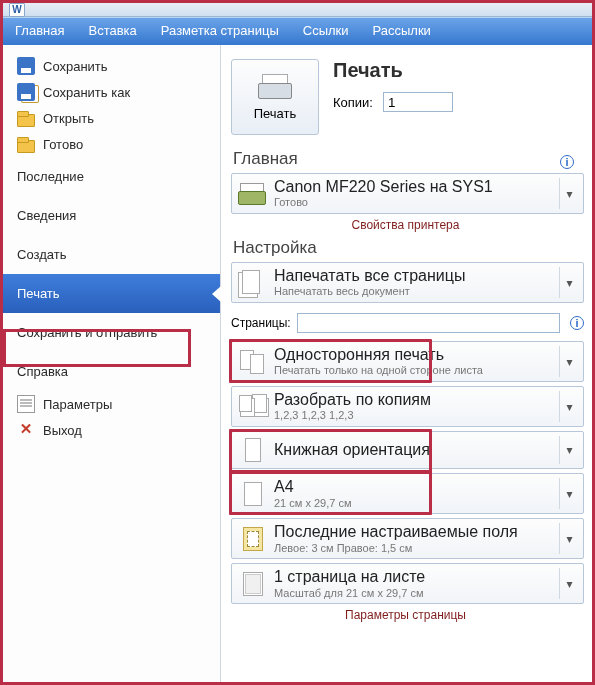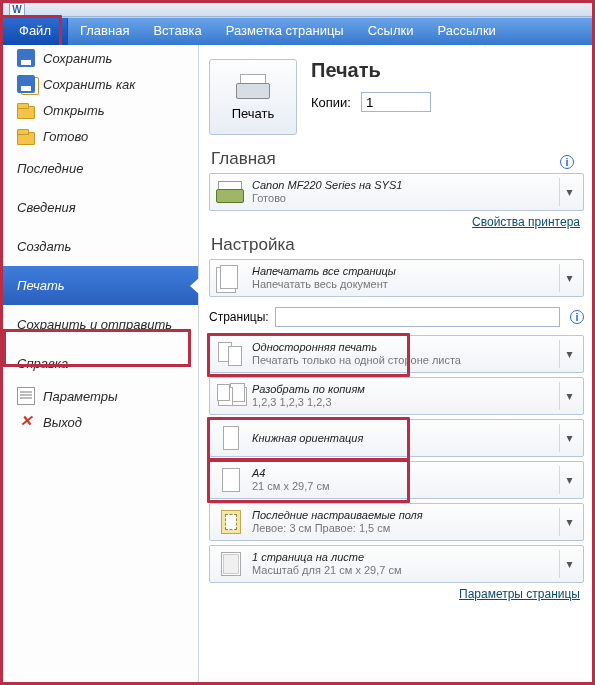--- a/index.html
+++ b/index.html
@@ -59,27 +59,27 @@
     border:3px solid #b92d46;
     border-radius:1px;
     pointer-events:none;
   }
   
   .content {
     display: flex;
     height: calc(100% - 42px);
   }
   .leftnav {
-    width: 196px;
+    width: 218px;
     background: #fdfdfd;
     border-right: 1px solid #cfd6df;
     display: flex;
     flex-direction: column;
     position: relative;
-    font-style: italic;
+    padding-top: 8px;
   }
   .navitem {
     display: flex;
     align-items: center;
     gap: 8px;
     padding: 4px 14px;
     font-size: 13px;
     color: #2a2a2a;
     cursor: pointer;
   }
@@ -178,32 +178,32 @@
     gap:8px;
     cursor:pointer;
     position:relative;
   }
   .dropdown .dicon{
     width:28px;height:28px;
     flex-shrink:0;
     position:relative;
   }
   .dd-text { flex:1; line-height:1.15; }
-  .dd-text .t { font-size:11px; color:#222;font-style:italic; }
+  .dd-text .t { font-size:16px; color:#222; }
   .dd-text .s { font-size:11px; color:#777; }
   .dd-caret {
     width:20px;
     text-align:center;
     color:#555;
     border-left:1px solid #d0d8e2;
     align-self:stretch;
     display:flex;align-items:center;justify-content:center;
   }
 
-  .linklike { color:#0c4a6e; text-align:right; font-size:12px; cursor:pointer; text-decoration:underline; margin:4px 4px 0 0;}
+  .linklike { color:#7f1d1d; text-align:center; font-size:12px; cursor:pointer; margin:4px 4px 0 0;}
 
   .pagesrow { display:flex; align-items:center; gap:6px; margin:6px 0 4px 0; }
   .pagesrow input { flex:1; height:20px; border:1px solid #9fb6d1; padding:2px 4px; }
 
   .stack { display:flex; flex-direction:column; gap:4px; position:relative;}
 
   .red-hl {
     position:absolute;
     border:3px solid #b92d46;
     pointer-events:none;
@@ -226,24 +226,20 @@
   .di-sheet::after{content:"";position:absolute;left:7px;top:4px;width:14px;height:18px;background:#f0f0f0;border:1px solid #ccc;}
 </style>
 </head>
 <body>
 
 <div class="titlebar">
   <div class="wicon">W</div>
 </div>
 
 <div class="ribbon">
-  <div class="tab file">
-    <span>Файл</span>
-    <div class="file-hl" style="left:-4px;top:-3px;width:63px;height:35px"></div>
-  </div>
   <div class="tab"><span>Главная</span></div>
   <div class="tab"><span>Вставка</span></div>
   <div class="tab"><span>Разметка страницы</span></div>
   <div class="tab"><span>Ссылки</span></div>
   <div class="tab"><span>Рассылки</span></div>
 </div>
 
 <div class="content">
 
   <div class="leftnav">

